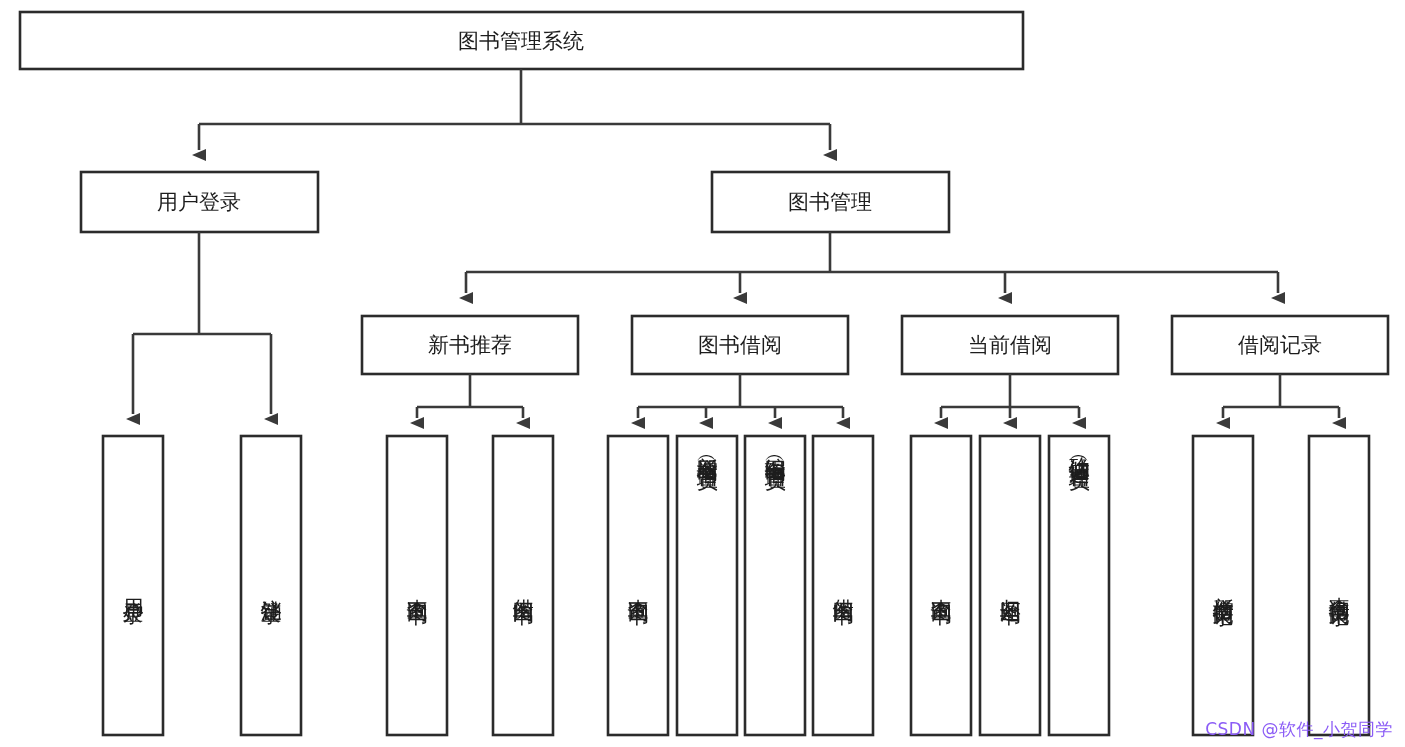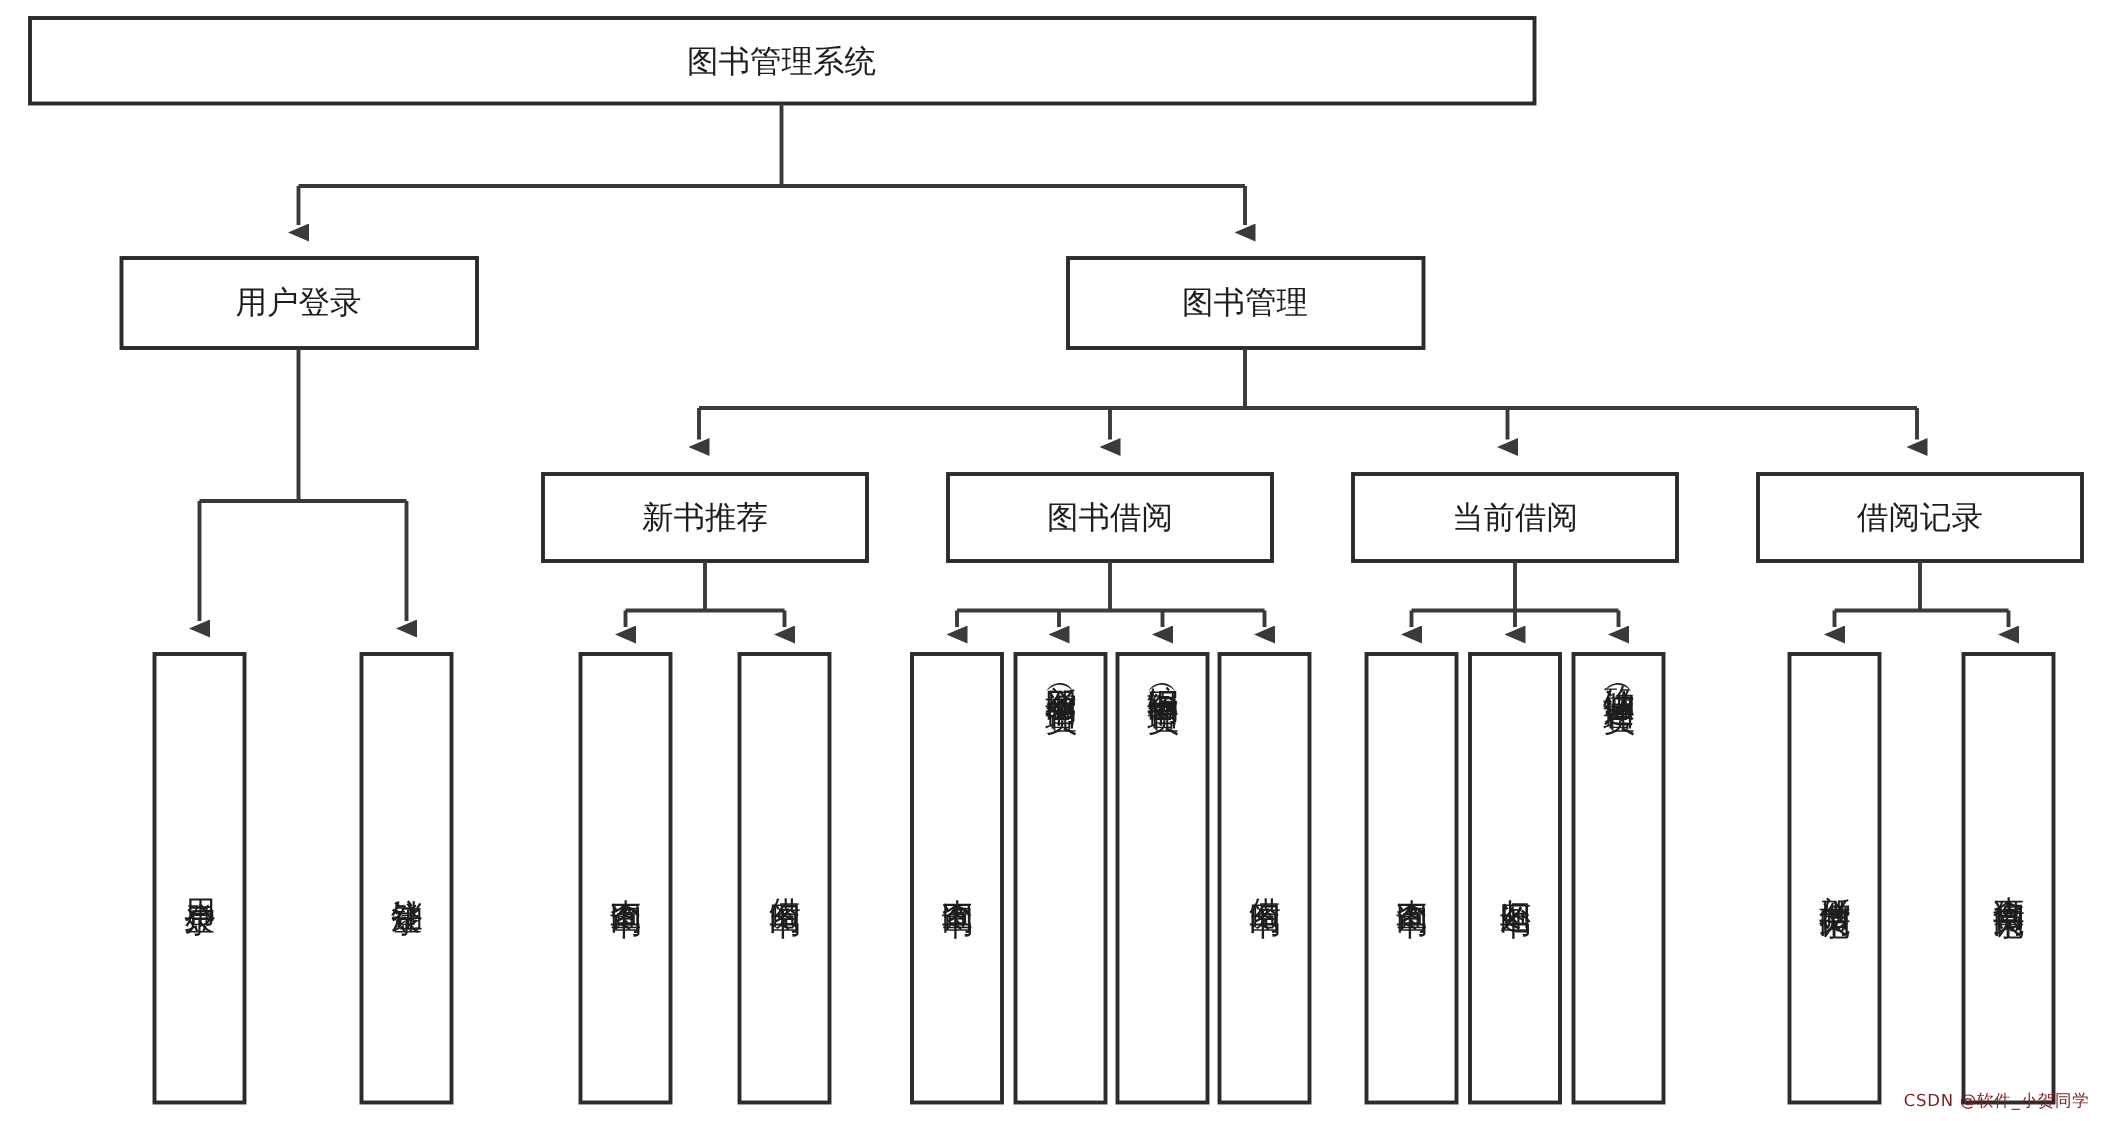--- a/index.html
+++ b/index.html
@@ -64,22 +64,22 @@
     line-height: 1.08;
     color: #1d1d1d;
     letter-spacing: 2px;
     white-space: nowrap;
   }
   .watermark {
     position: absolute;
     right: 12px;
     bottom: 6px;
     font-family: "DejaVu Sans", "Liberation Sans", sans-serif;
-    font-size: 11px;
-    color: #7f1d1d;
+    font-size: 17px;
+    color: #8b5cf6;
     letter-spacing: 0.5px;
     white-space: nowrap;
   }
 </style>
 </head>
 <body>
 
 <div id="diagram-root">
 
   <svg id="tree-svg" viewBox="0 0 1405 747">

